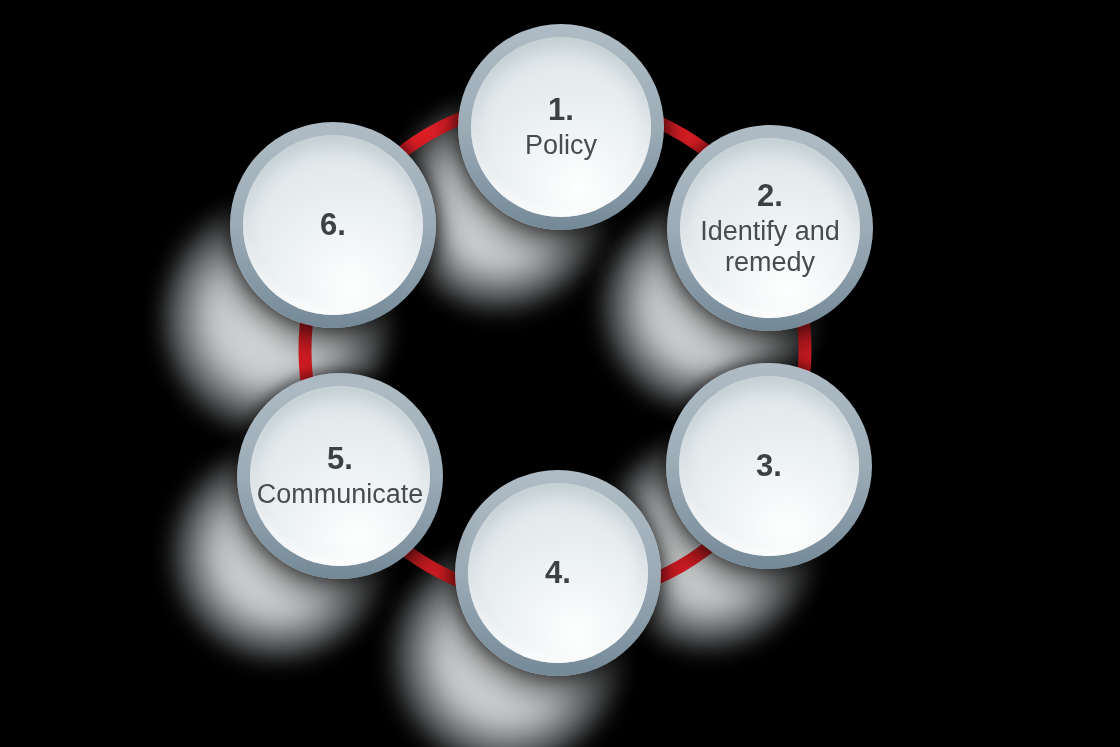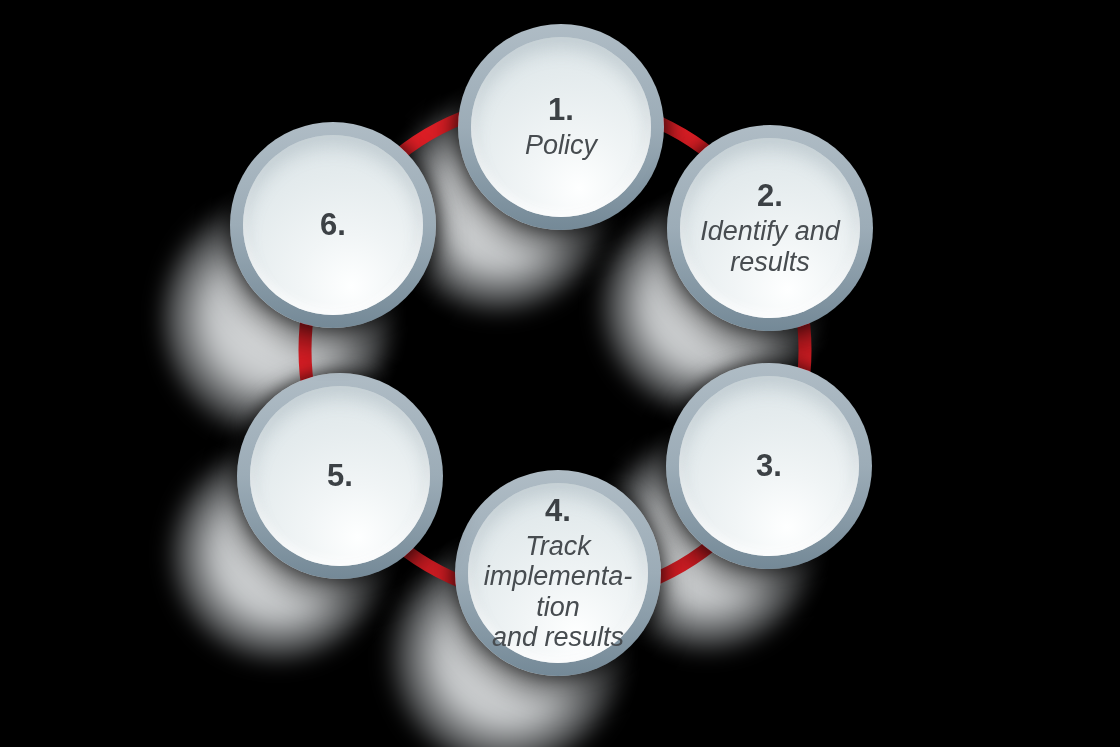--- a/index.html
+++ b/index.html
@@ -63,21 +63,20 @@
     font-weight: bold;
     color: #3C4145;
     line-height: 1.1;
   }
   .step-label {
     font-size: 27px;
     color: #474C50;
     line-height: 1.12;
     white-space: pre-line;
     margin-top: 3px;
-    font-style: italic;
   }
   .pos1 { left: 458px; top:  24px; }
   .pos2 { left: 667px; top: 125px; }
   .pos3 { left: 666px; top: 363px; }
   .pos4 { left: 455px; top: 470px; }
   .pos5 { left: 237px; top: 373px; }
   .pos6 { left: 230px; top: 122px; }
 </style>
 </head>
 <body>
@@ -99,43 +98,40 @@
     <div class="inner">
       <div class="step-num">1.</div>
       <div class="step-label">Policy</div>
     </div>
   </div>
 
   <div class="step-circle pos2">
     <div class="inner">
       <div class="step-num">2.</div>
       <div class="step-label">Identify and
-results</div>
+remedy</div>
     </div>
   </div>
 
   <div class="step-circle pos3">
     <div class="inner">
       <div class="step-num">3.</div>
     </div>
   </div>
 
   <div class="step-circle pos4">
     <div class="inner">
       <div class="step-num">4.</div>
-      <div class="step-label">Track
-implementa-
-tion
-and results</div>
     </div>
   </div>
 
   <div class="step-circle pos5">
     <div class="inner">
       <div class="step-num">5.</div>
+      <div class="step-label">Communicate</div>
     </div>
   </div>
 
   <div class="step-circle pos6">
     <div class="inner">
       <div class="step-num">6.</div>
     </div>
   </div>
 
 </div>

